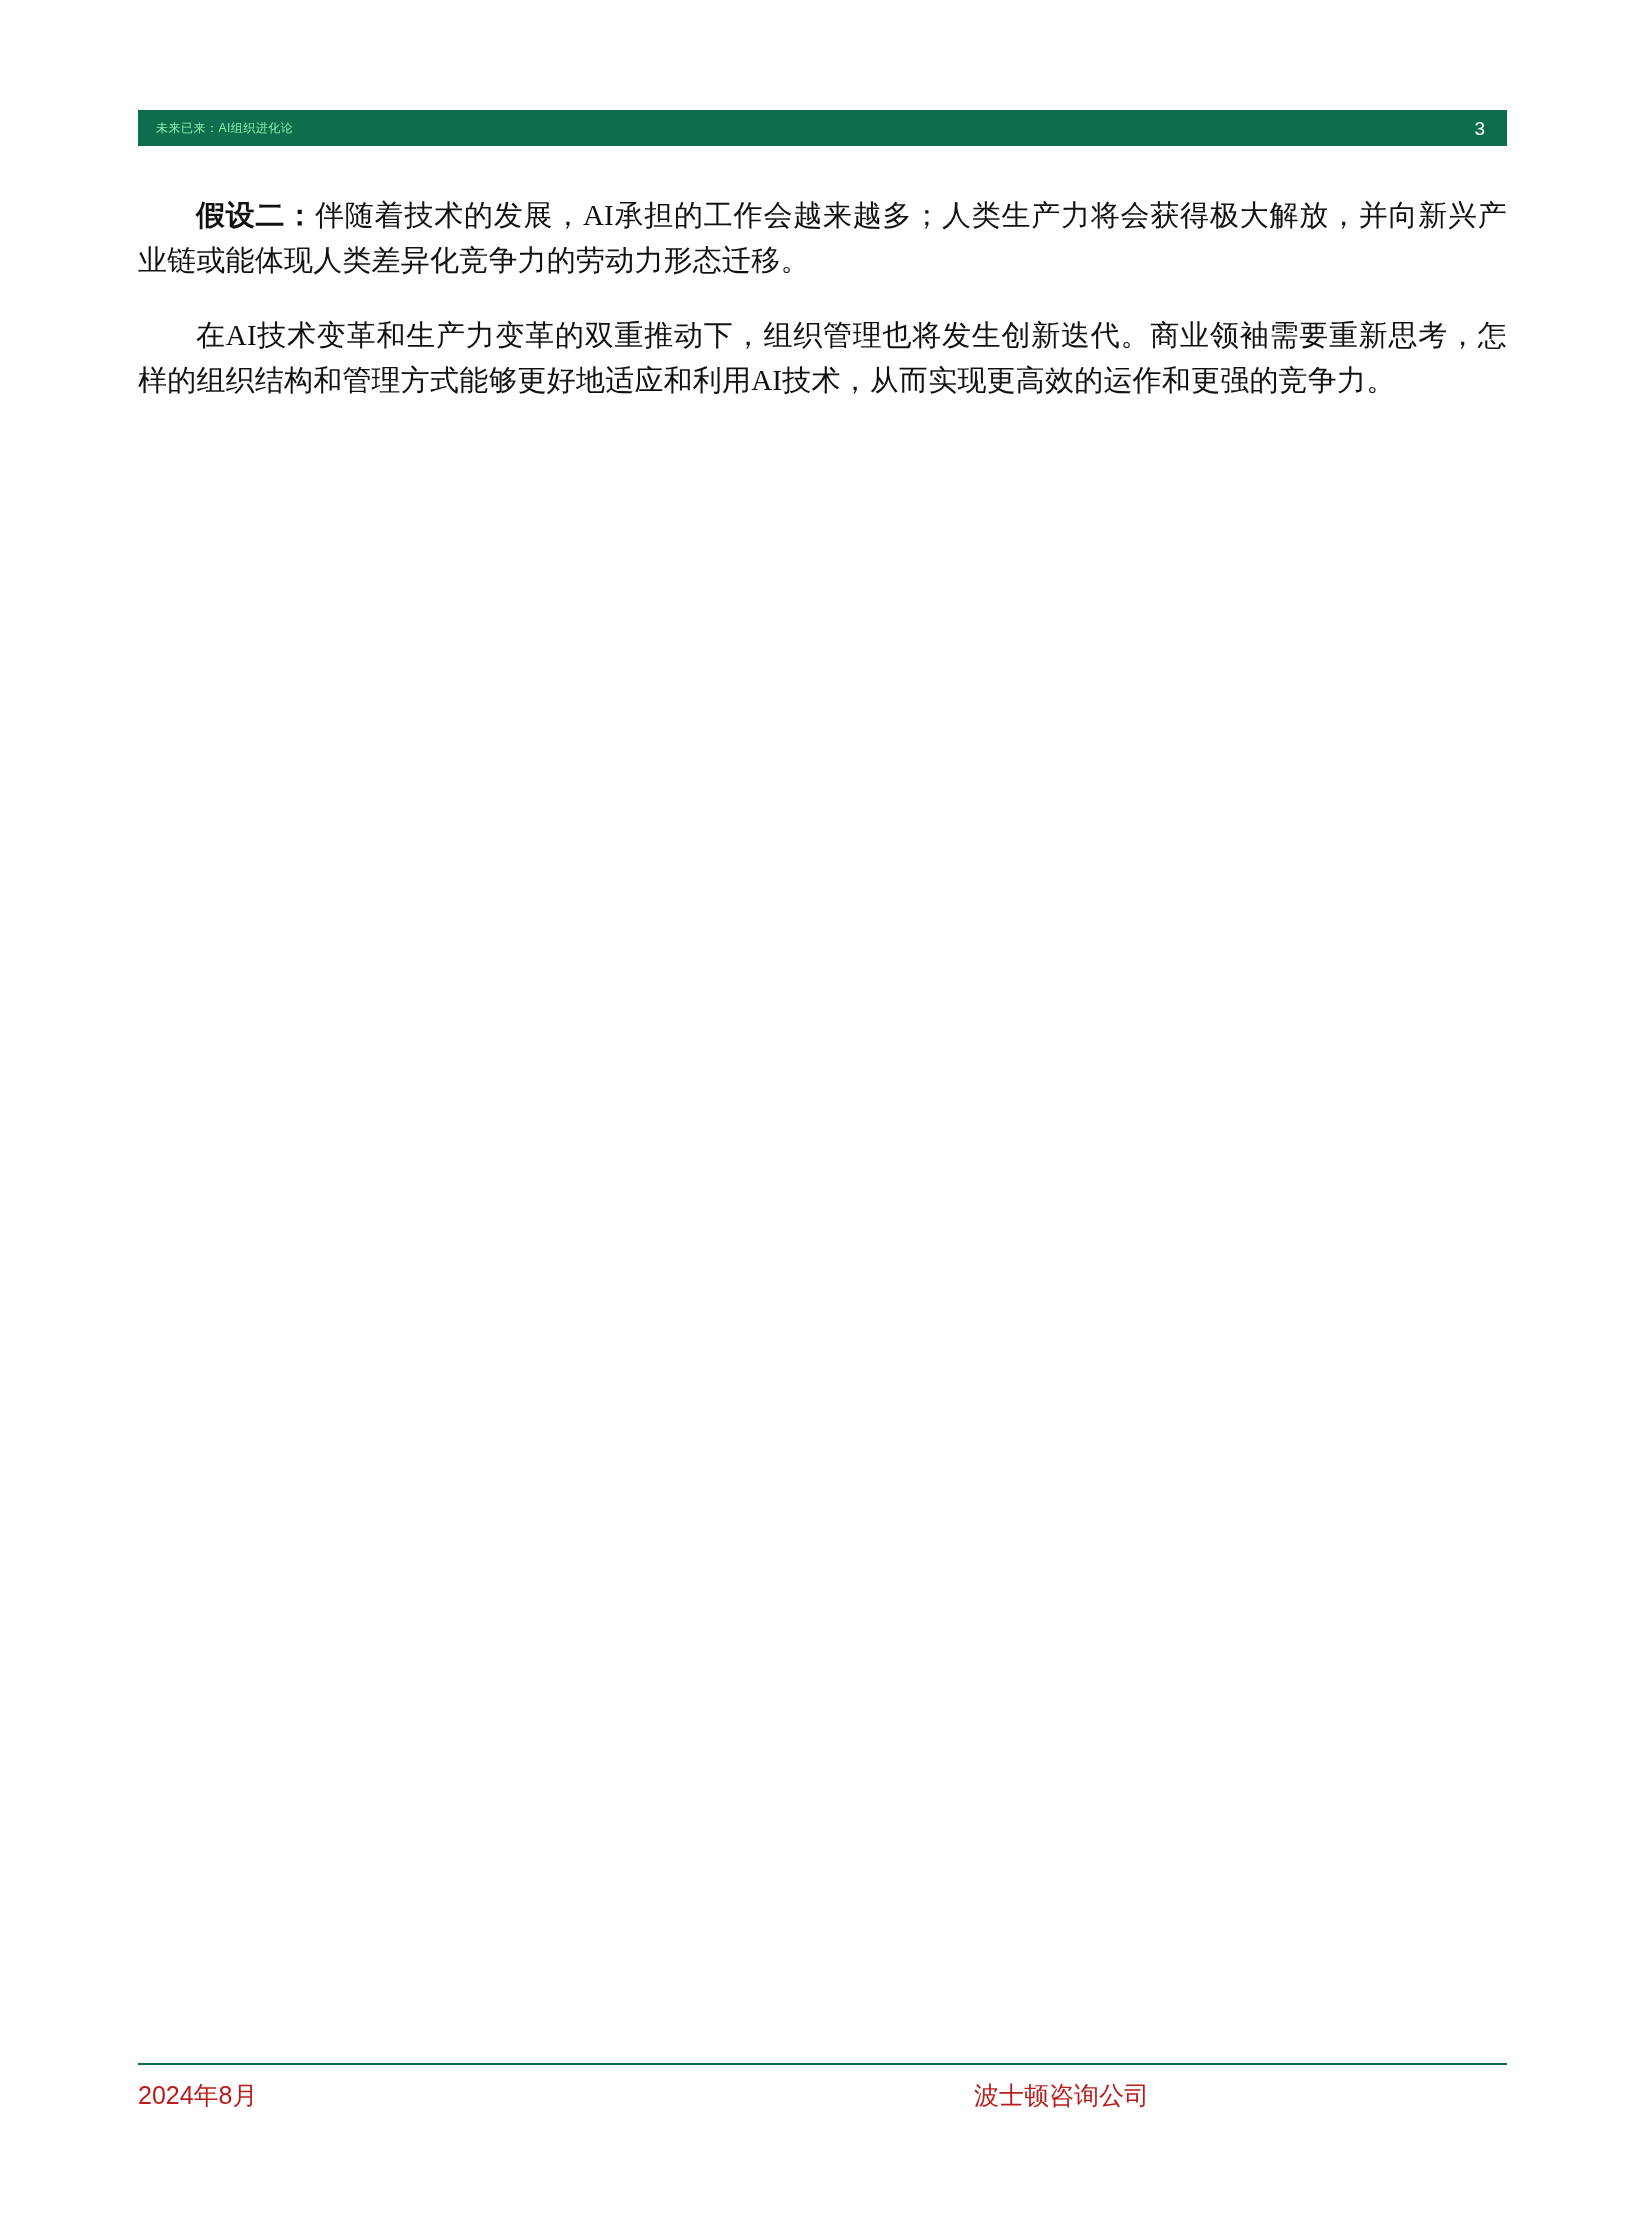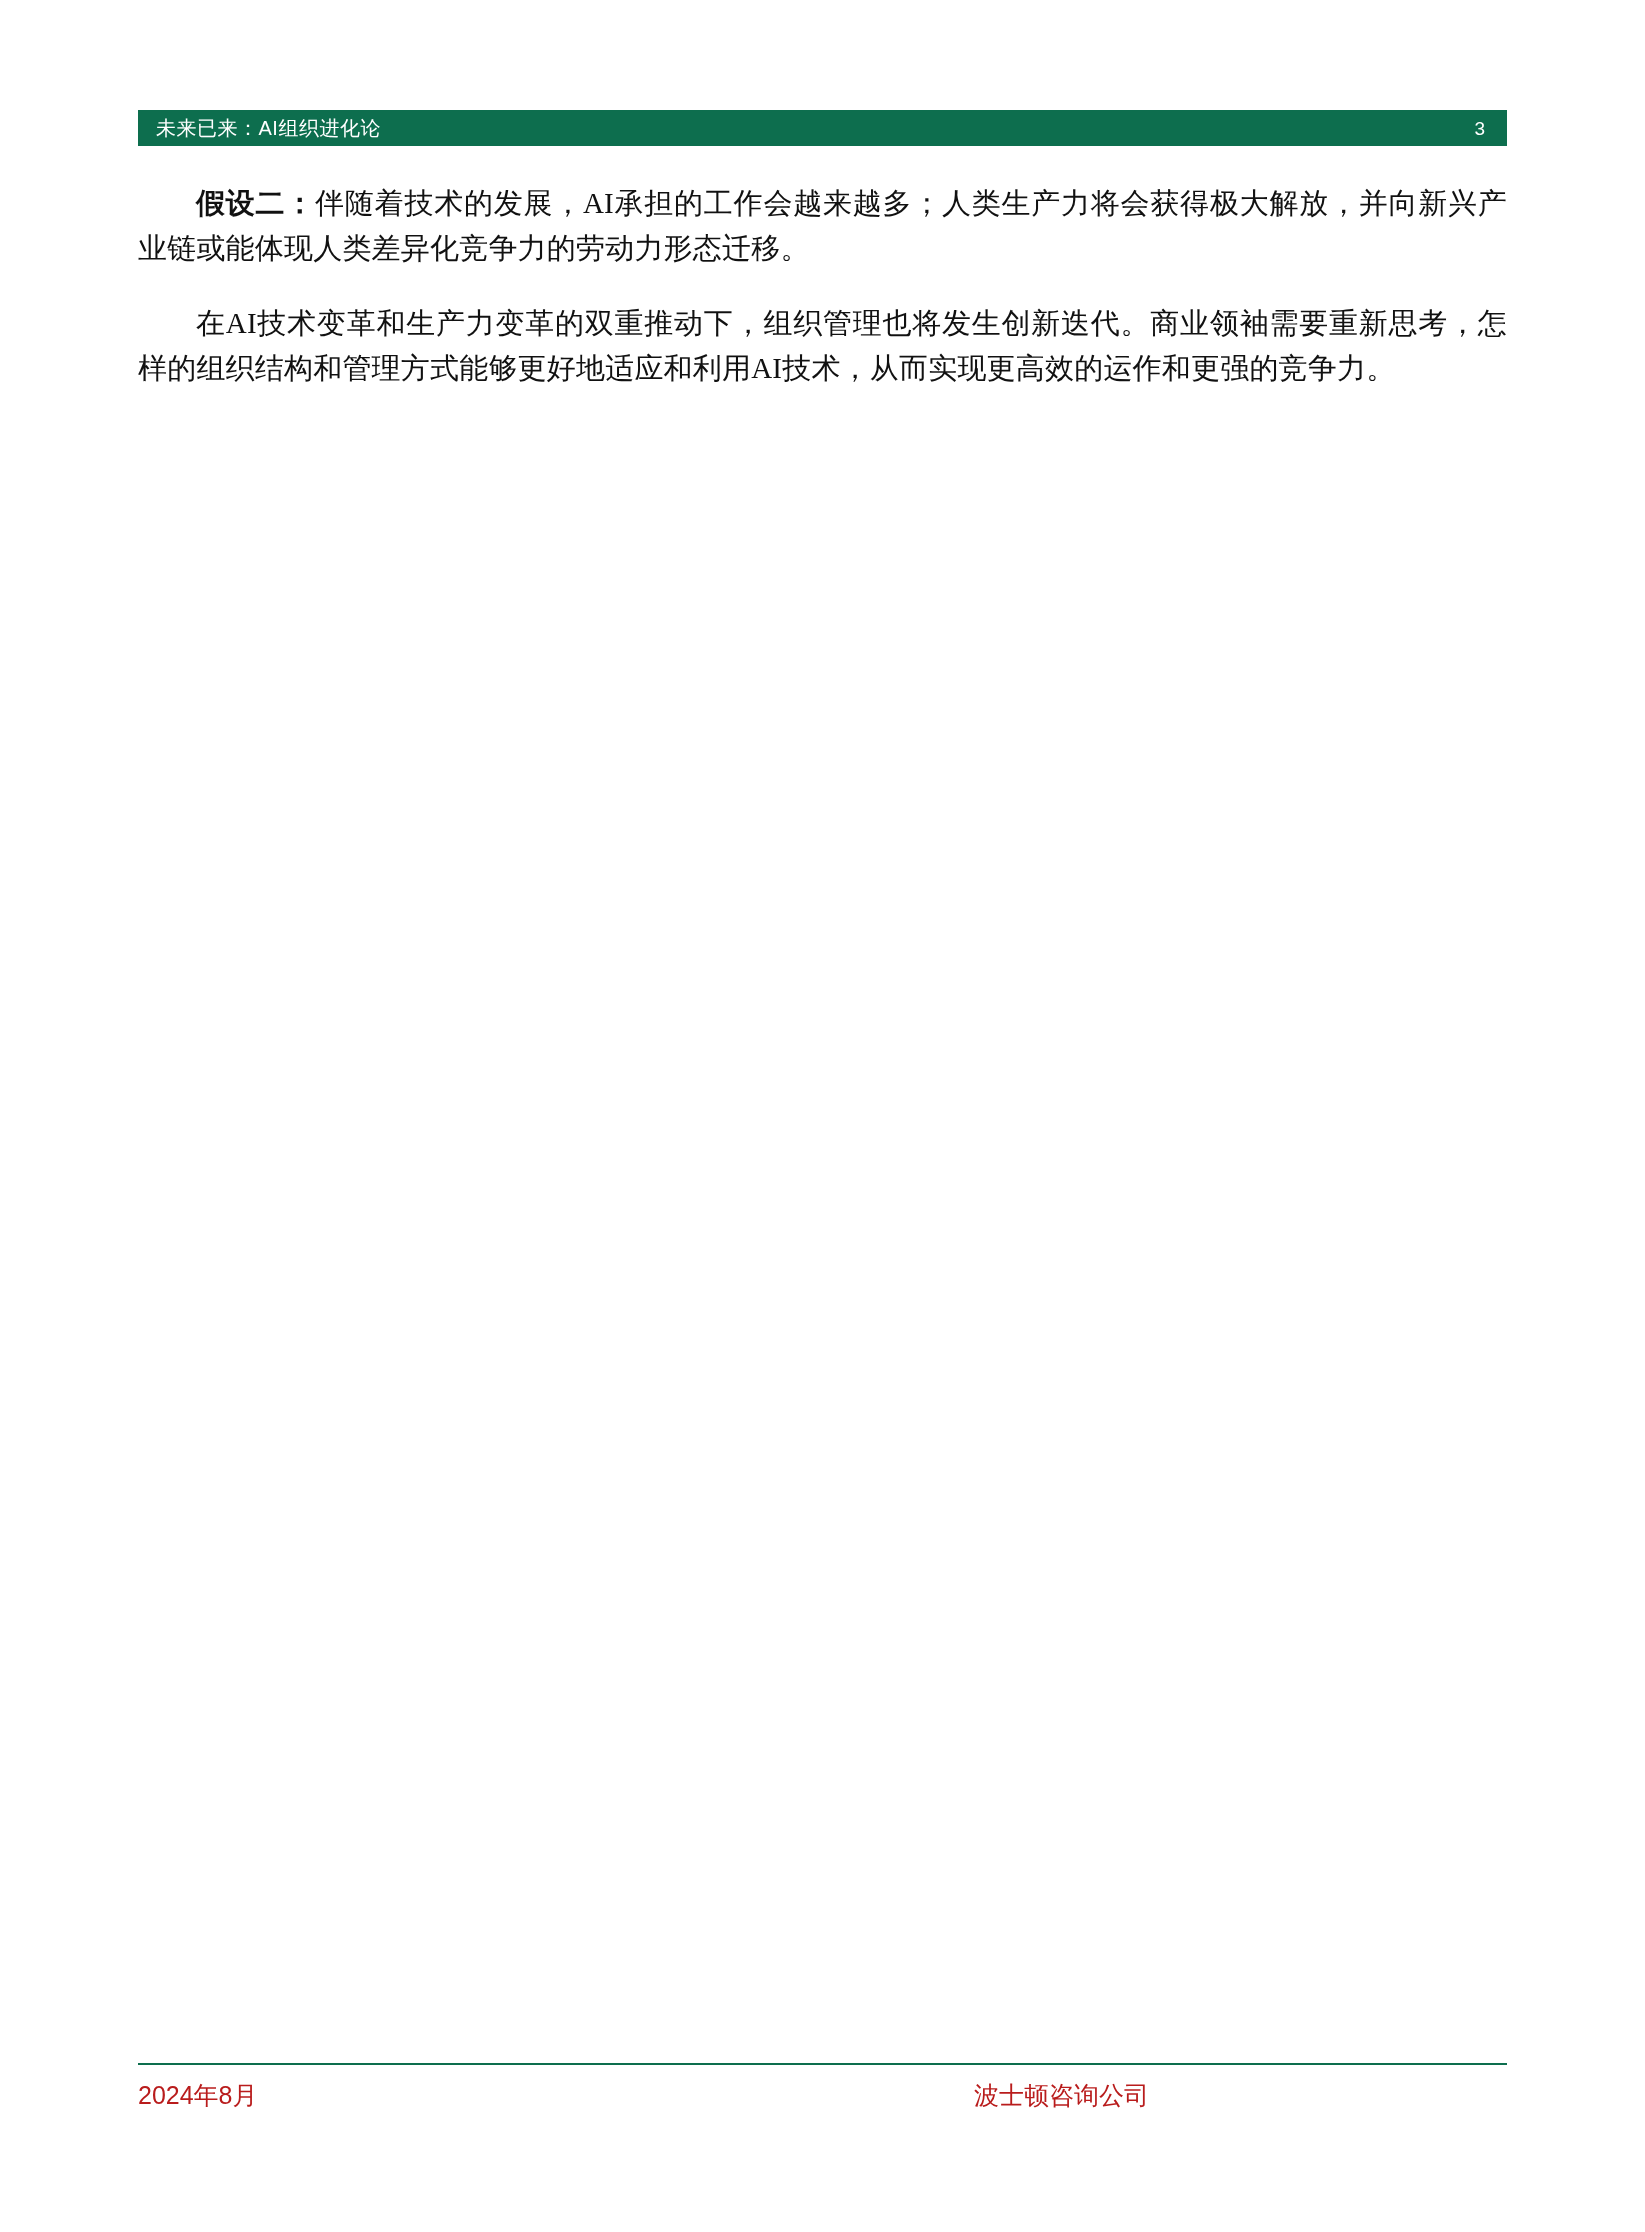--- a/index.html
+++ b/index.html
@@ -27,23 +27,23 @@
     width: 1369px;
     height: 36px;
     background: #0d6e4e;
     display: flex;
     align-items: center;
     justify-content: space-between;
     box-sizing: border-box;
     padding: 0 22px 0 18px;
   }
   .header-title {
-    color: #ffffff;
+    color: #86efac;
     font-family: "Liberation Sans", "DejaVu Sans", sans-serif;
-    font-size: 20px;
+    font-size: 12px;
     letter-spacing: 0.5px;
     line-height: 1;
     white-space: nowrap;
   }
   .header-page-number {
     color: #ffffff;
     font-family: "Liberation Sans", "DejaVu Sans", sans-serif;
     font-size: 19px;
     line-height: 1;
   }
@@ -54,21 +54,21 @@
     left: 138px;
     top: 181px;
     width: 1369px;
   }
   .para {
     font-family: "Liberation Serif", "DejaVu Serif", serif;
     font-size: 29px;
     line-height: 1.55;
     color: #111111;
     text-align: justify;
-    margin: 0 0 30px 0;
+    margin: 12px 0 30px 0;
     text-indent: 58px;
     letter-spacing: 0.2px;
   }
   .para:last-child { margin-bottom: 0; }
   .lead {
     font-weight: bold;
   }
 
   
   .footer-rule {

